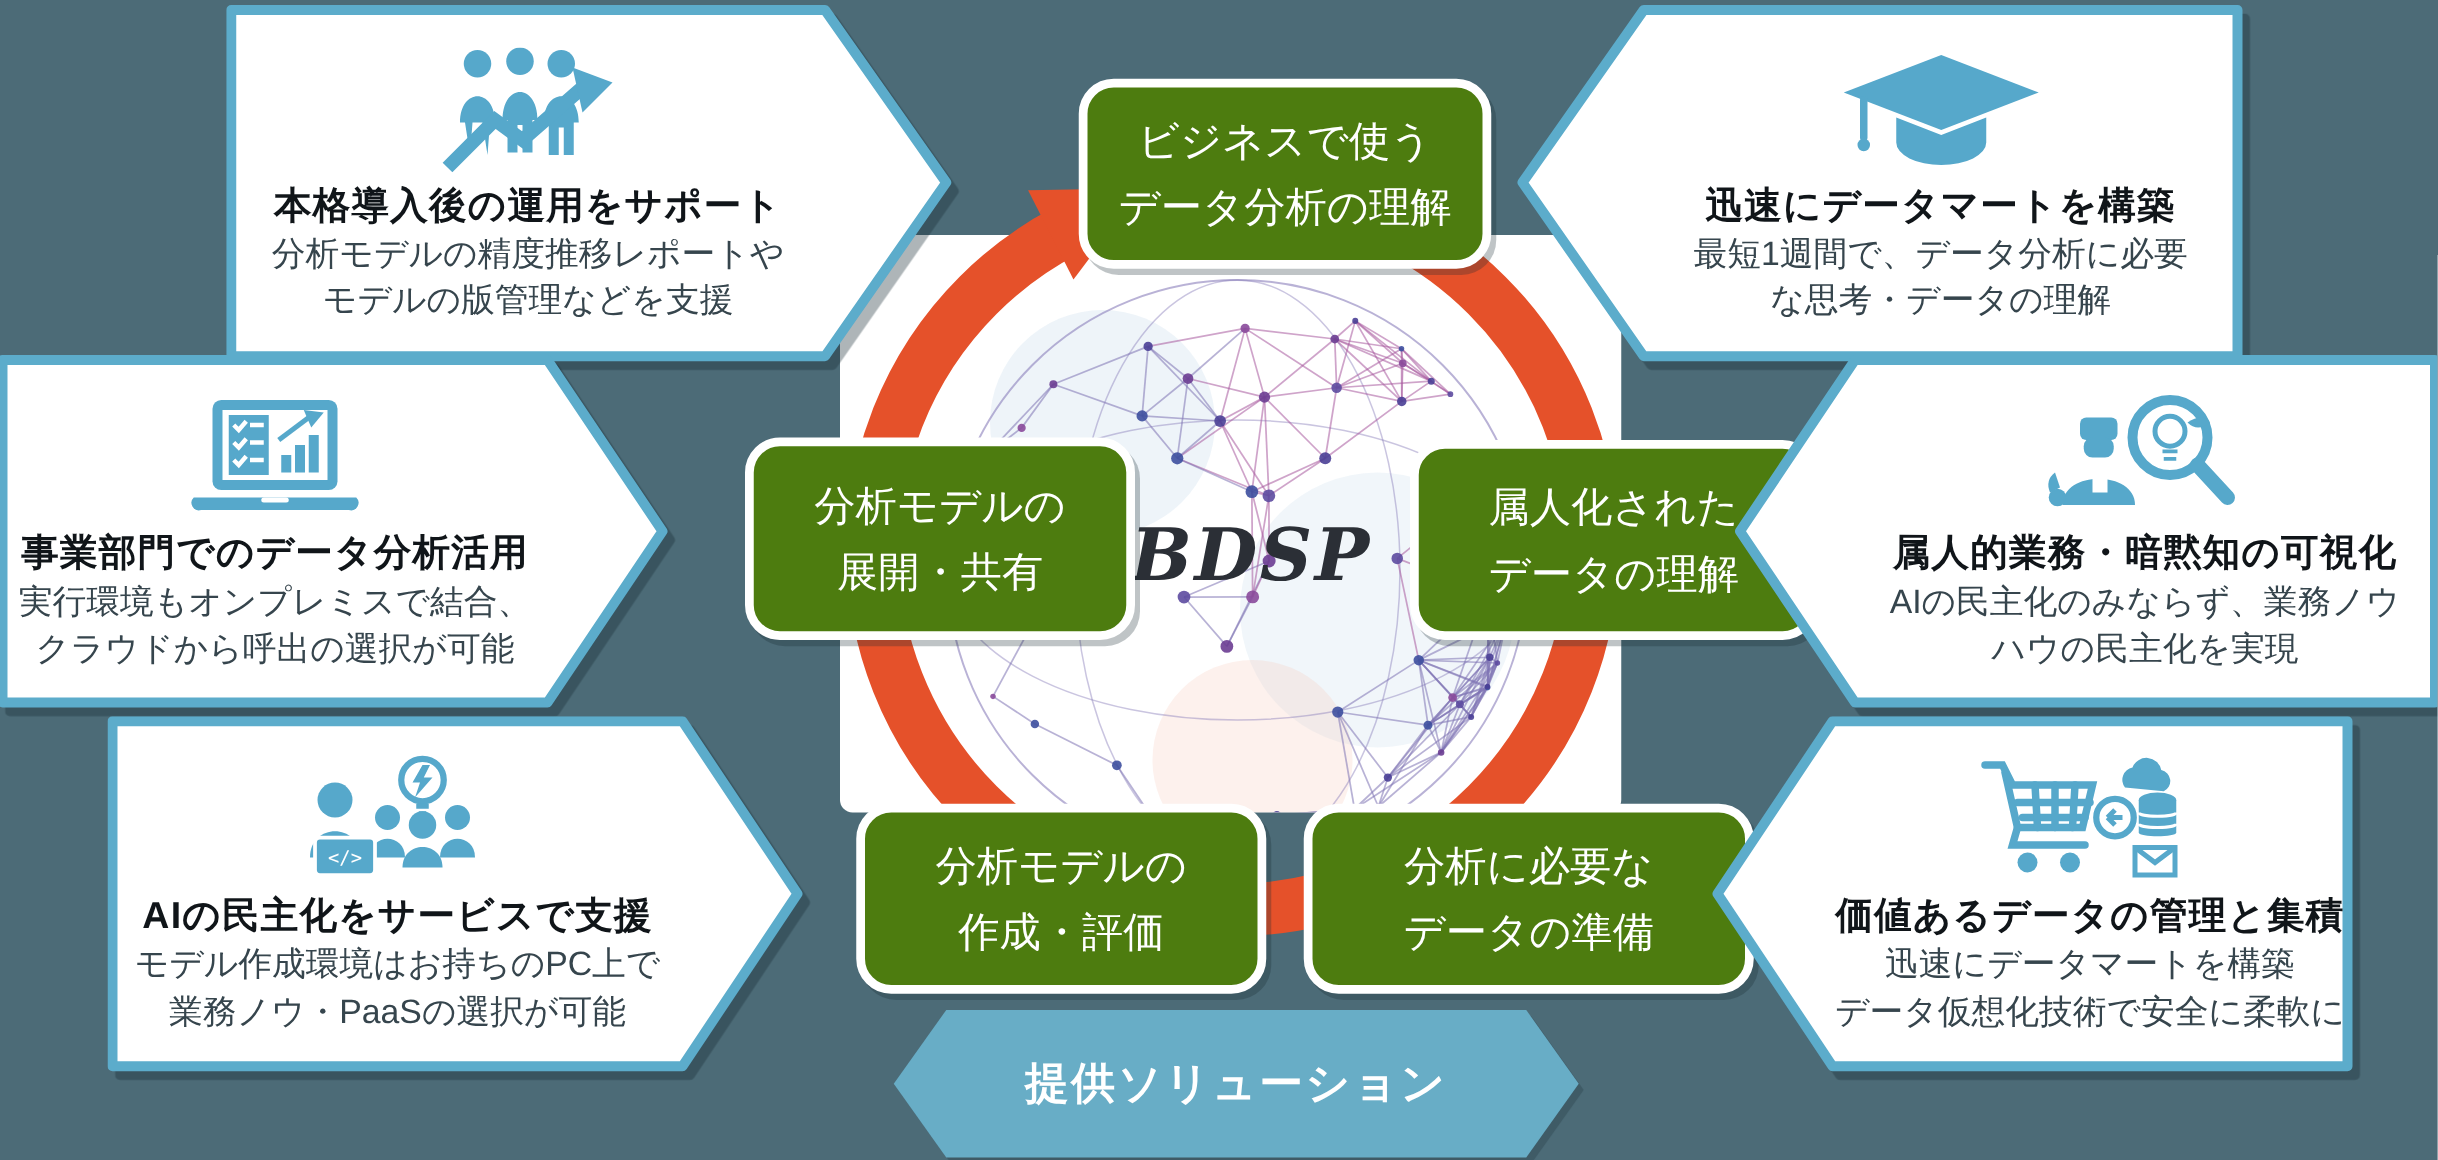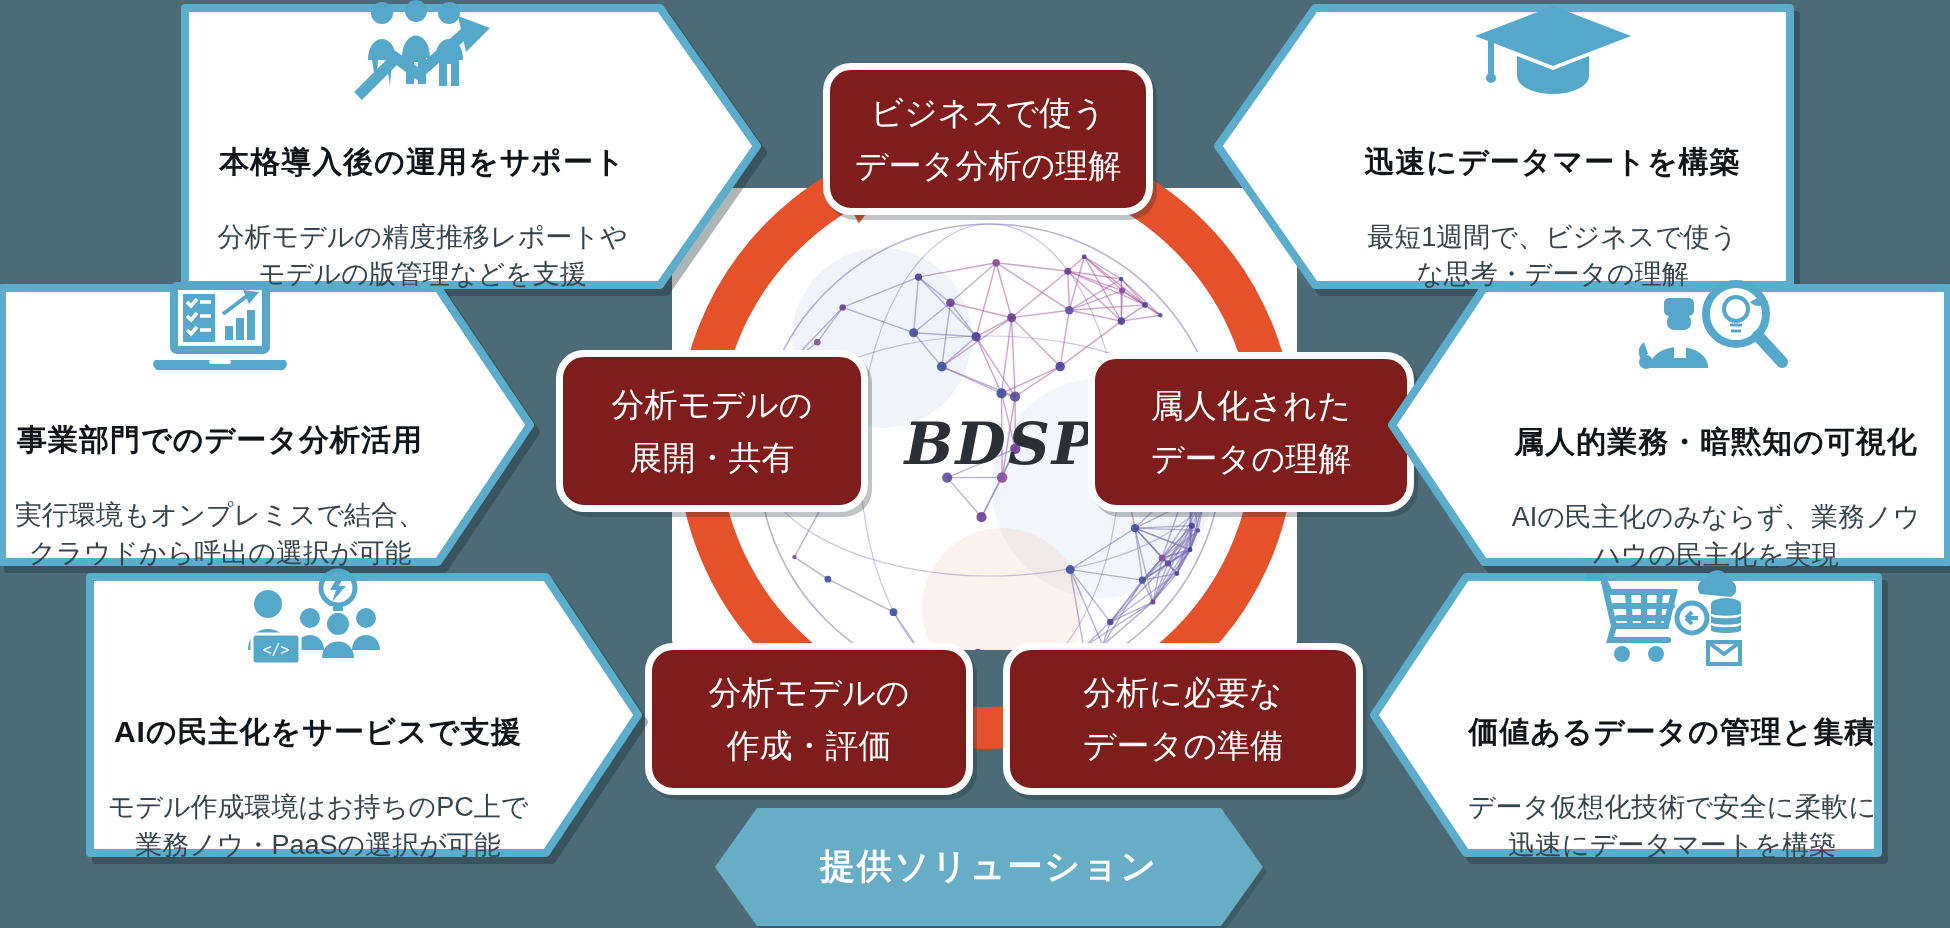--- a/index.html
+++ b/index.html
@@ -13,37 +13,37 @@
   
   .ring{position:absolute;left:0;top:0;z-index:2;pointer-events:none;}
 
   
   .bdsp{position:absolute;left:896px;top:404px;width:210px;height:80px;display:flex;align-items:center;justify-content:center;
         font-family:"DejaVu Serif","Liberation Serif",serif;font-style:italic;font-weight:700;font-size:58px;letter-spacing:2px;
         color:#2B2F36;z-index:2;
         text-shadow:0 0 6px #F5937C,0 0 12px #F5937C,0 0 22px #F08useless06a,0 0 26px #F0806A;}
 
   
-  .node{position:absolute;box-sizing:border-box;background:#7f1d1d;border:7px solid #ffffff;border-radius:28px;
+  .node{position:absolute;box-sizing:border-box;background:#4d7c0f;border:7px solid #ffffff;border-radius:28px;
         color:#ffffff;display:flex;flex-direction:column;align-items:center;justify-content:center;
-        font-size:33px;line-height:1.62;z-index:3;box-shadow:4px 5px 0 rgba(24,42,50,.28);text-align:center;}
+        font-size:33px;line-height:1.62;z-index:3;box-shadow:4px 5px 0 rgba(24,42,50,.28);text-align:center;margin-left:40px;}
   .node-top{left:823px;top:63px;width:330px;height:152px;}
   .node-left{left:556px;top:350px;width:312px;height:162px;}
   .node-right{left:1088px;top:352px;width:326px;height:160px;}
   .node-bl{left:645px;top:643px;width:328px;height:152px;}
   .node-br{left:1003px;top:643px;width:360px;height:152px;}
 
   
   .banner-svg{position:absolute;left:711px;top:804px;z-index:3;filter:drop-shadow(4px 5px 0 rgba(24,42,50,.25));}
   .banner-label{position:absolute;left:711px;top:804px;width:556px;height:124px;display:flex;align-items:center;justify-content:center;
         color:#ffffff;font-size:35px;font-weight:bold;z-index:4;letter-spacing:2px;}
 
   
   .callout-shape{position:absolute;z-index:4;filter:drop-shadow(6px 7px 0 rgba(23,43,52,.35));}
-  .callout-content{position:absolute;z-index:5;display:flex;flex-direction:column;align-items:center;justify-content:center;text-align:center;gap:36px;}
+  .callout-content{position:absolute;z-index:5;display:flex;flex-direction:column;align-items:center;justify-content:center;text-align:center;}
   .callout-content .icon{height:104px;display:flex;align-items:flex-end;justify-content:center;margin-bottom:6px;}
   .callout-title{font-size:30px;font-weight:bold;color:#101519;letter-spacing:1px;}
   .callout-body{font-size:27px;color:#36454D;line-height:1.38;}
 
   .cc-l1{left:185px;top:8px;width:475px;height:277px;}
   .cc-l2{left:2px;top:288px;width:436px;height:274px;}
   .cc-l3{left:90px;top:577px;width:456px;height:276px;}
   .cc-r1{left:1315px;top:8px;width:475px;height:277px;}
   .cc-r2{left:1484px;top:288px;width:464px;height:274px;}
   .cc-r3{left:1466px;top:577px;width:412px;height:276px;}
@@ -444,21 +444,21 @@
     <div class="icon">
       <svg width="175" height="100" viewBox="0 0 175 100">
         <polygon points="88,6 166,36 88,66 10,36" fill="#56A8CB"></polygon>
         <path d="M52,56 v20 a36,18 0 0 0 72,0 v-20 l-36,14 z" fill="#56A8CB"></path>
         <line x1="26" y1="42" x2="26" y2="72" stroke="#56A8CB" stroke-width="6" stroke-linecap="round"></line>
         <circle cx="26" cy="78" r="5" fill="#56A8CB"></circle>
       </svg>
     </div>
     <div class="callout-title">迅速にデータマートを構築</div>
     <div class="callout-body">
-      <div>最短1週間で、ビジネスで使う</div>
+      <div>最短1週間で、データ分析に必要</div>
       <div>な思考・データの理解</div>
     </div>
   </div>
 
   <svg class="callout-shape" style="left:1386px;top:284px;" width="566" height="283" viewBox="0 0 566 283">
     <polygon points="98,4 562,4 562,278 98,278 6,141" fill="#ffffff" stroke="#5CACCB" stroke-width="8" stroke-linejoin="round"></polygon>
   </svg>
   <div class="callout-content cc-r2">
     <div class="icon">
       <svg width="185" height="104" viewBox="0 0 185 104">
@@ -514,18 +514,18 @@
         <g stroke="#ffffff" stroke-width="2.5" fill="none">
             <path d="M131,48 c0,4 30,4 30,0"></path>
             <path d="M131,57 c0,4 30,4 30,0"></path>
           </g>
         <rect x="128" y="76" width="32" height="22" fill="#ffffff" stroke="#56A8CB" stroke-width="4"></rect>
         <path d="M128,76 l16,12 16,-12" fill="none" stroke="#56A8CB" stroke-width="4"></path>
       </svg>
     </div>
     <div class="callout-title">価値あるデータの管理と集積</div>
     <div class="callout-body">
+      <div>迅速にデータマートを構築</div>
       <div>データ仮想化技術で安全に柔軟に</div>
-      <div>迅速にデータマートを構築</div>
     </div>
   </div>
 
 </div>
 
 </body></html>

